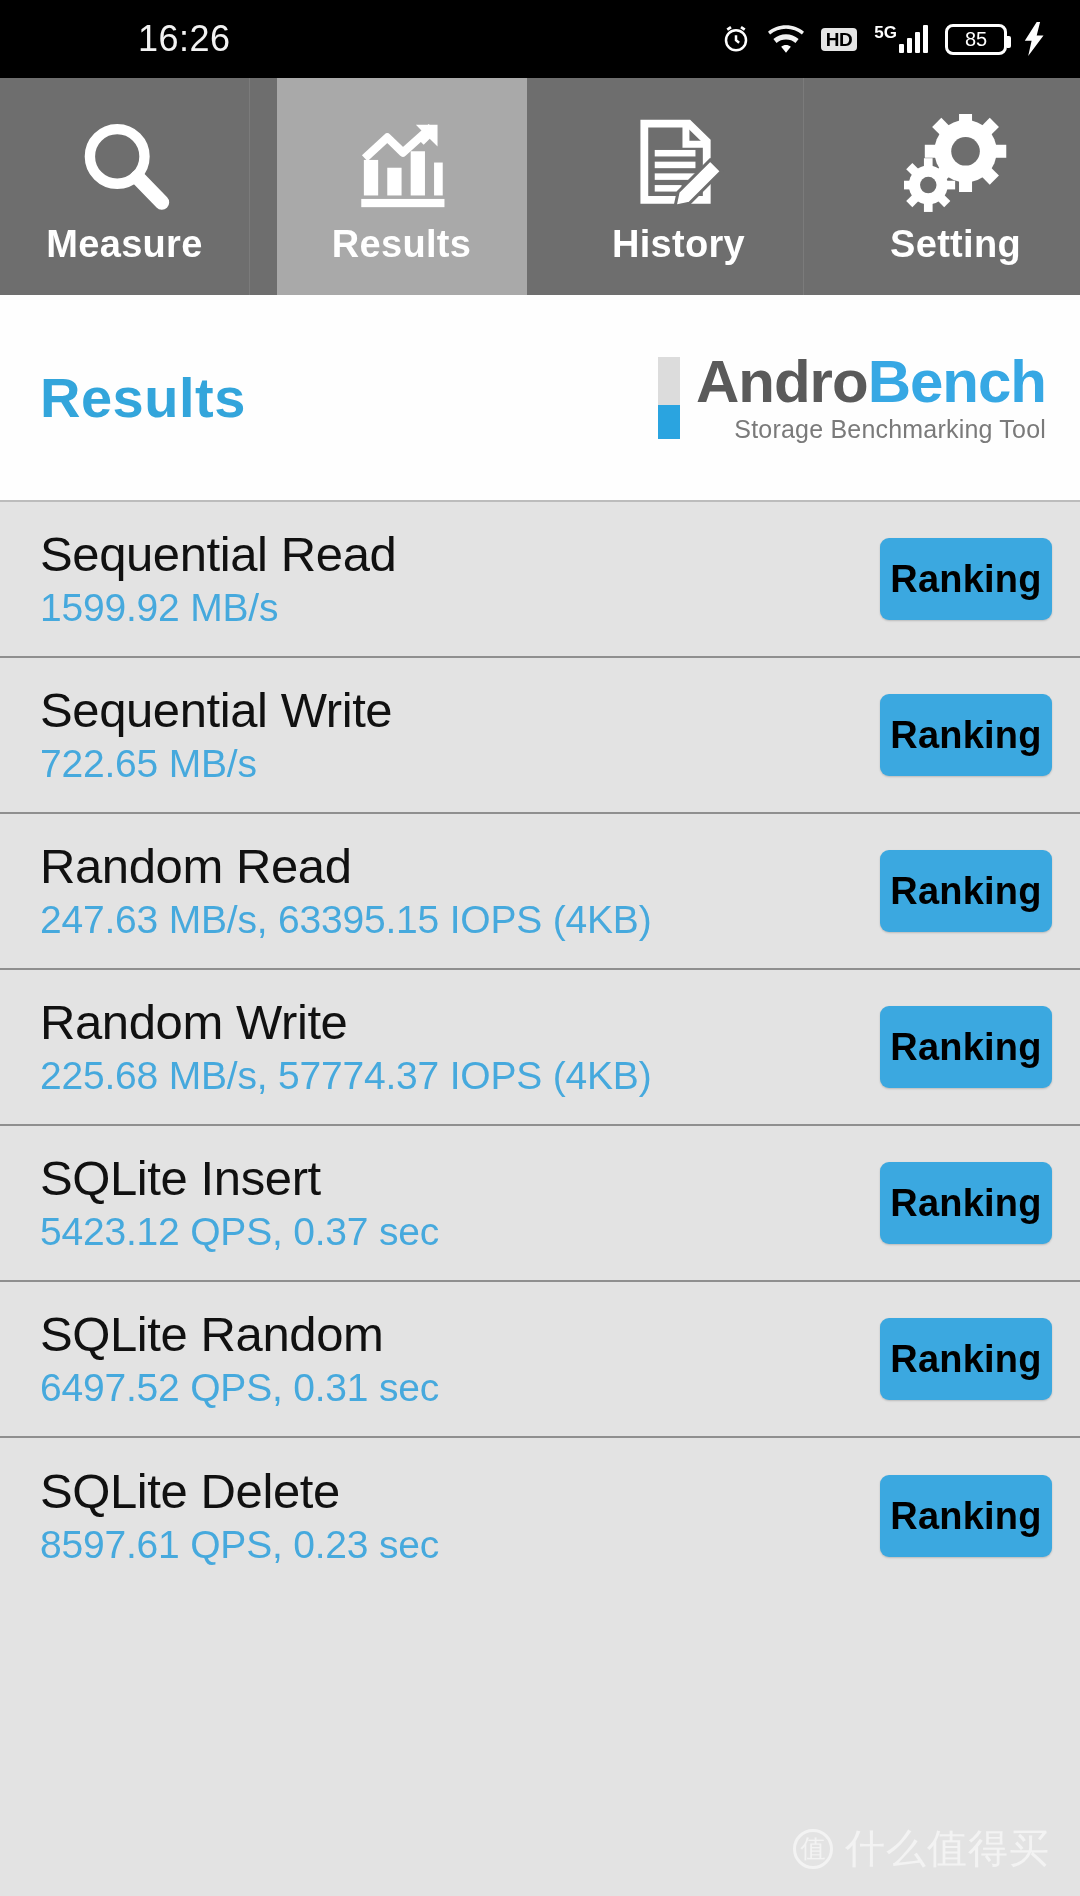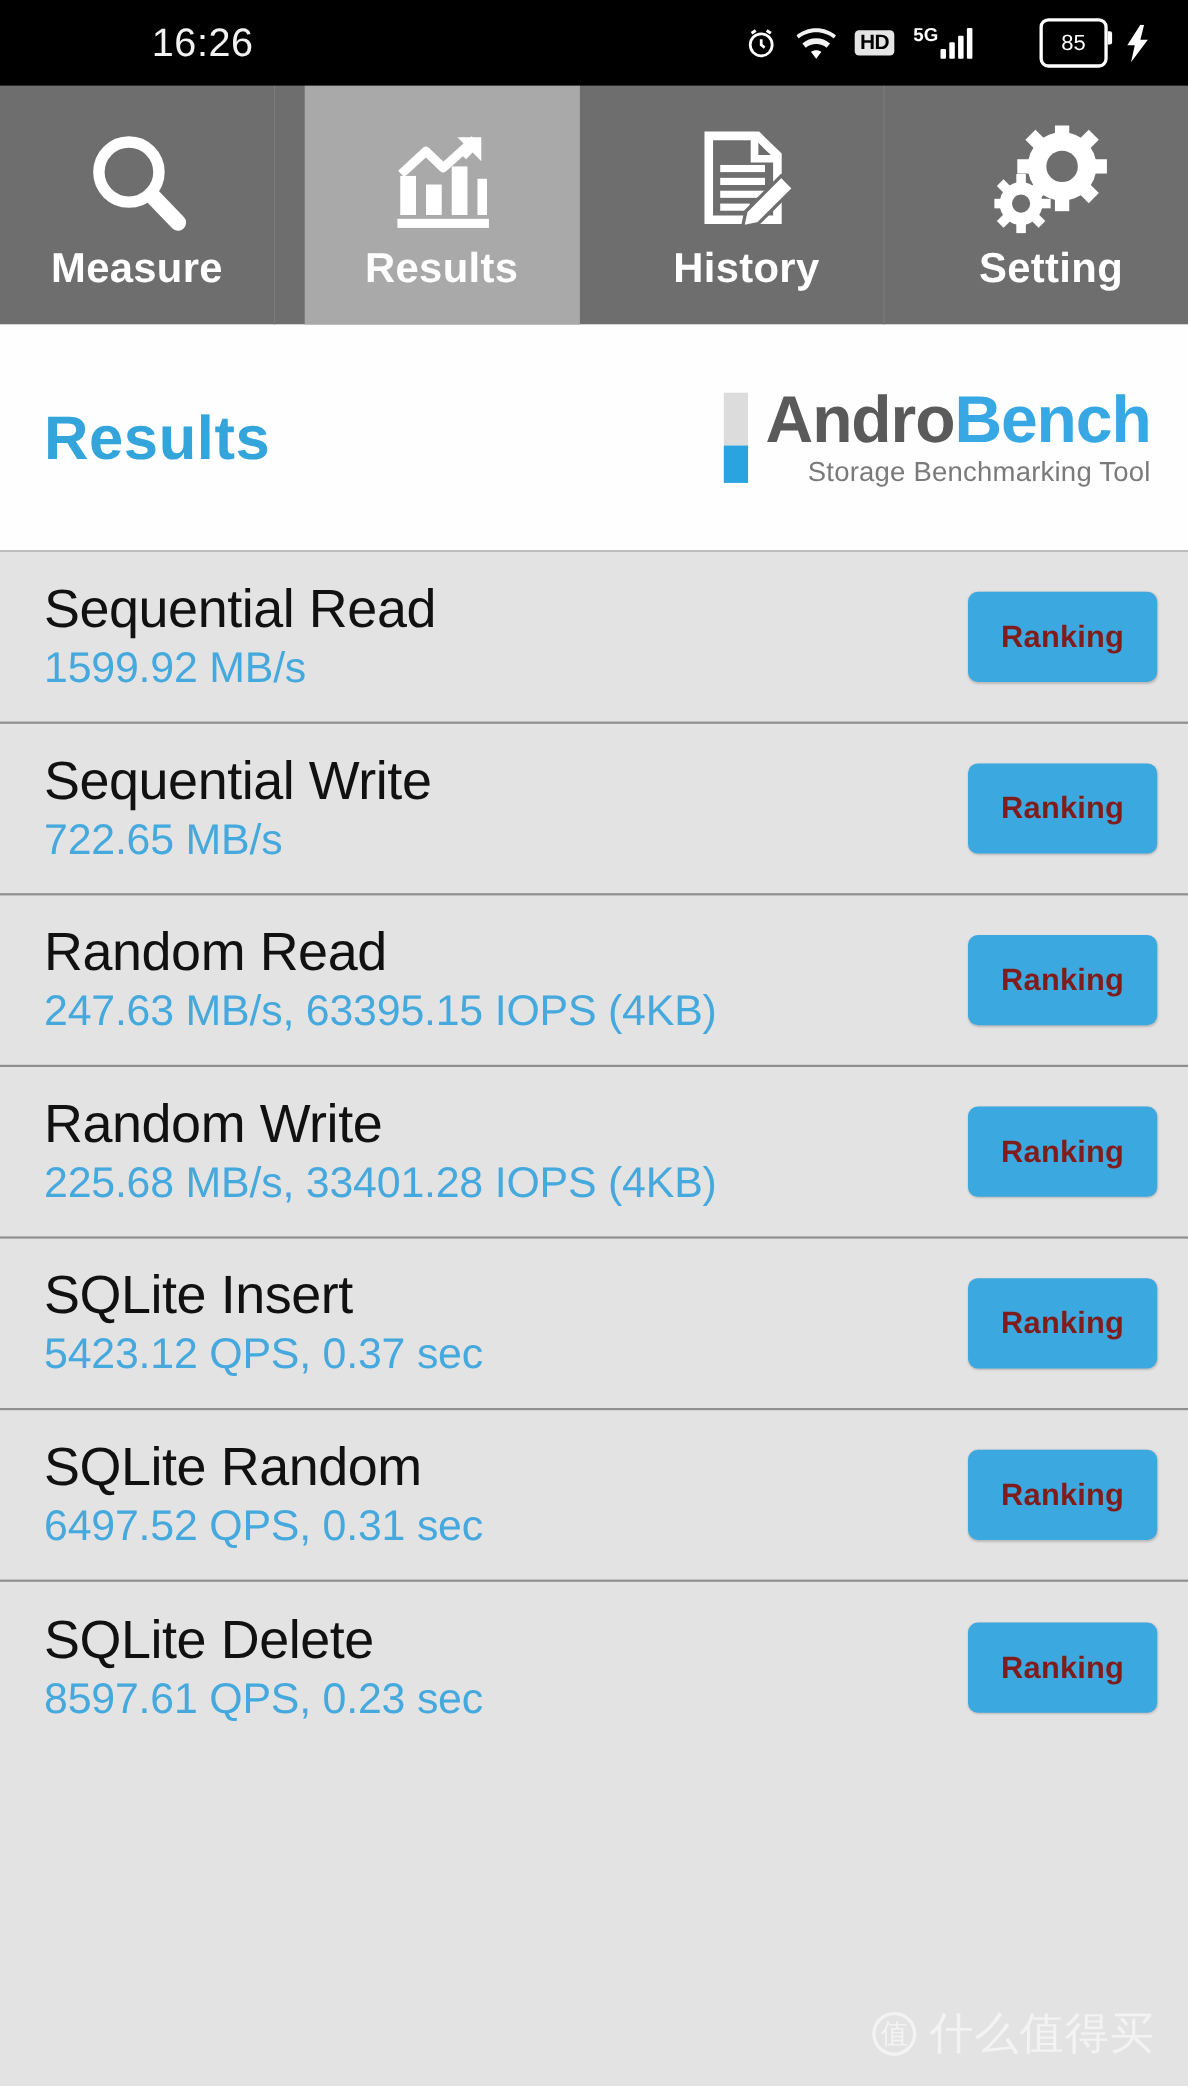--- a/index.html
+++ b/index.html
@@ -33,24 +33,23 @@
     border-radius:4px; padding:2px 5px; line-height:1;
     letter-spacing:-0.5px;
   }
   .fiveg {
     display:flex; align-items:center; gap:2px;
   }
   .fiveg-lbl { font-size:17px; font-weight:700; line-height:1; margin-bottom:14px; }
   .bars { display:flex; align-items:flex-end; gap:3px; height:28px; }
   .bars i { width:5px; background:#fff; display:block; border-radius:1px; }
   .battery {
-    width:62px; height:45px; border:3px solid #fff; border-radius:8px;
+    width:62px; height:31px; border:3px solid #fff; border-radius:8px;
     display:flex; align-items:center; justify-content:center;
     position:relative;
-    margin-left:44px;
   }
   .battery:after {
     content:""; position:absolute; right:-7px; top:9px;
     width:4px; height:12px; background:#fff; border-radius:0 2px 2px 0;
   }
   .battery span { font-size:20px; font-weight:500; line-height:1; }
 
   
   .tabbar { display:flex; height:217px; background:#6e6e6e;gap:27px; }
   .tab {
@@ -102,22 +101,22 @@
   .row-texts { flex:1; display:flex; flex-direction:column; gap:8px; }
   .row-title {
     font-size:49px; color:#111; font-weight:400;
     letter-spacing:-0.4px; line-height:1.05;
   }
   .row-value {
     font-size:39px; color:#46a9dd; font-weight:400;
     letter-spacing:-0.2px; line-height:1.05;
   }
   .rank-btn {
-    background:#3ba8e0; color:#7f1d1d;
-    font-size:28px; font-weight:700;
+    background:#3ba8e0; color:#000000;
+    font-size:38px; font-weight:700;
     border:none; border-radius:9px;
     width:172px; height:82px;
     display:flex; align-items:center; justify-content:center;
     letter-spacing:0.2px;
     box-shadow:0 1px 2px rgba(0,0,0,0.18);
     cursor:pointer;
   }
 
   
   .watermark {
@@ -305,21 +304,21 @@
       <div class="row-texts">
         <div class="row-title">Random Read</div>
         <div class="row-value">247.63 MB/s, 63395.15 IOPS (4KB)</div>
       </div>
       <button class="rank-btn">Ranking</button>
     </div>
 
     <div class="row">
       <div class="row-texts">
         <div class="row-title">Random Write</div>
-        <div class="row-value">225.68 MB/s, 33401.28 IOPS (4KB)</div>
+        <div class="row-value">225.68 MB/s, 57774.37 IOPS (4KB)</div>
       </div>
       <button class="rank-btn">Ranking</button>
     </div>
 
     <div class="row">
       <div class="row-texts">
         <div class="row-title">SQLite Insert</div>
         <div class="row-value">5423.12 QPS, 0.37 sec</div>
       </div>
       <button class="rank-btn">Ranking</button>

